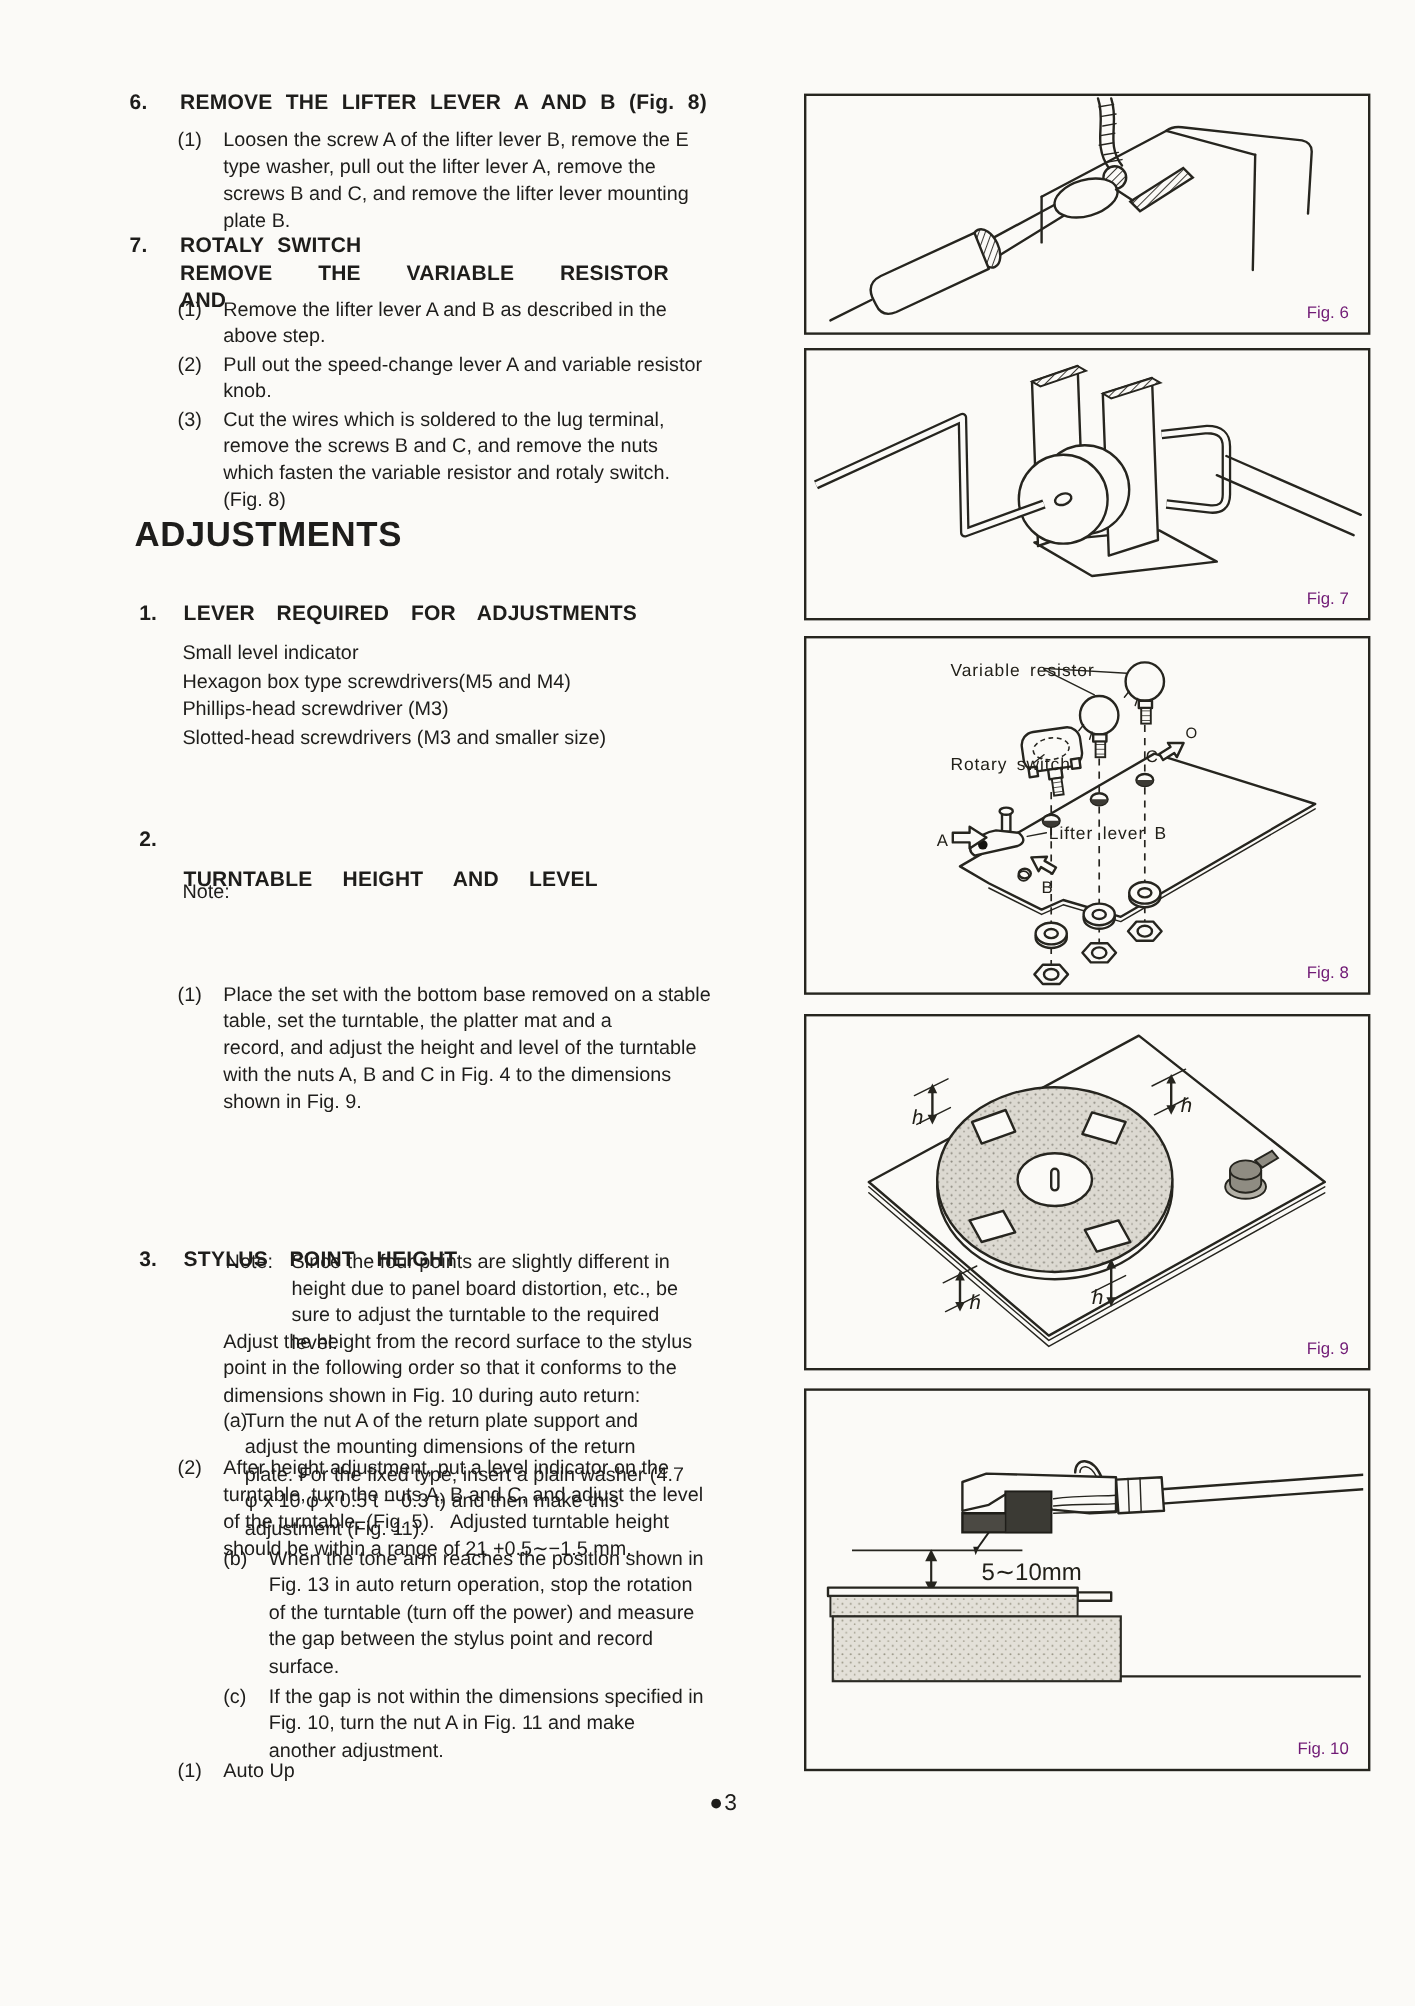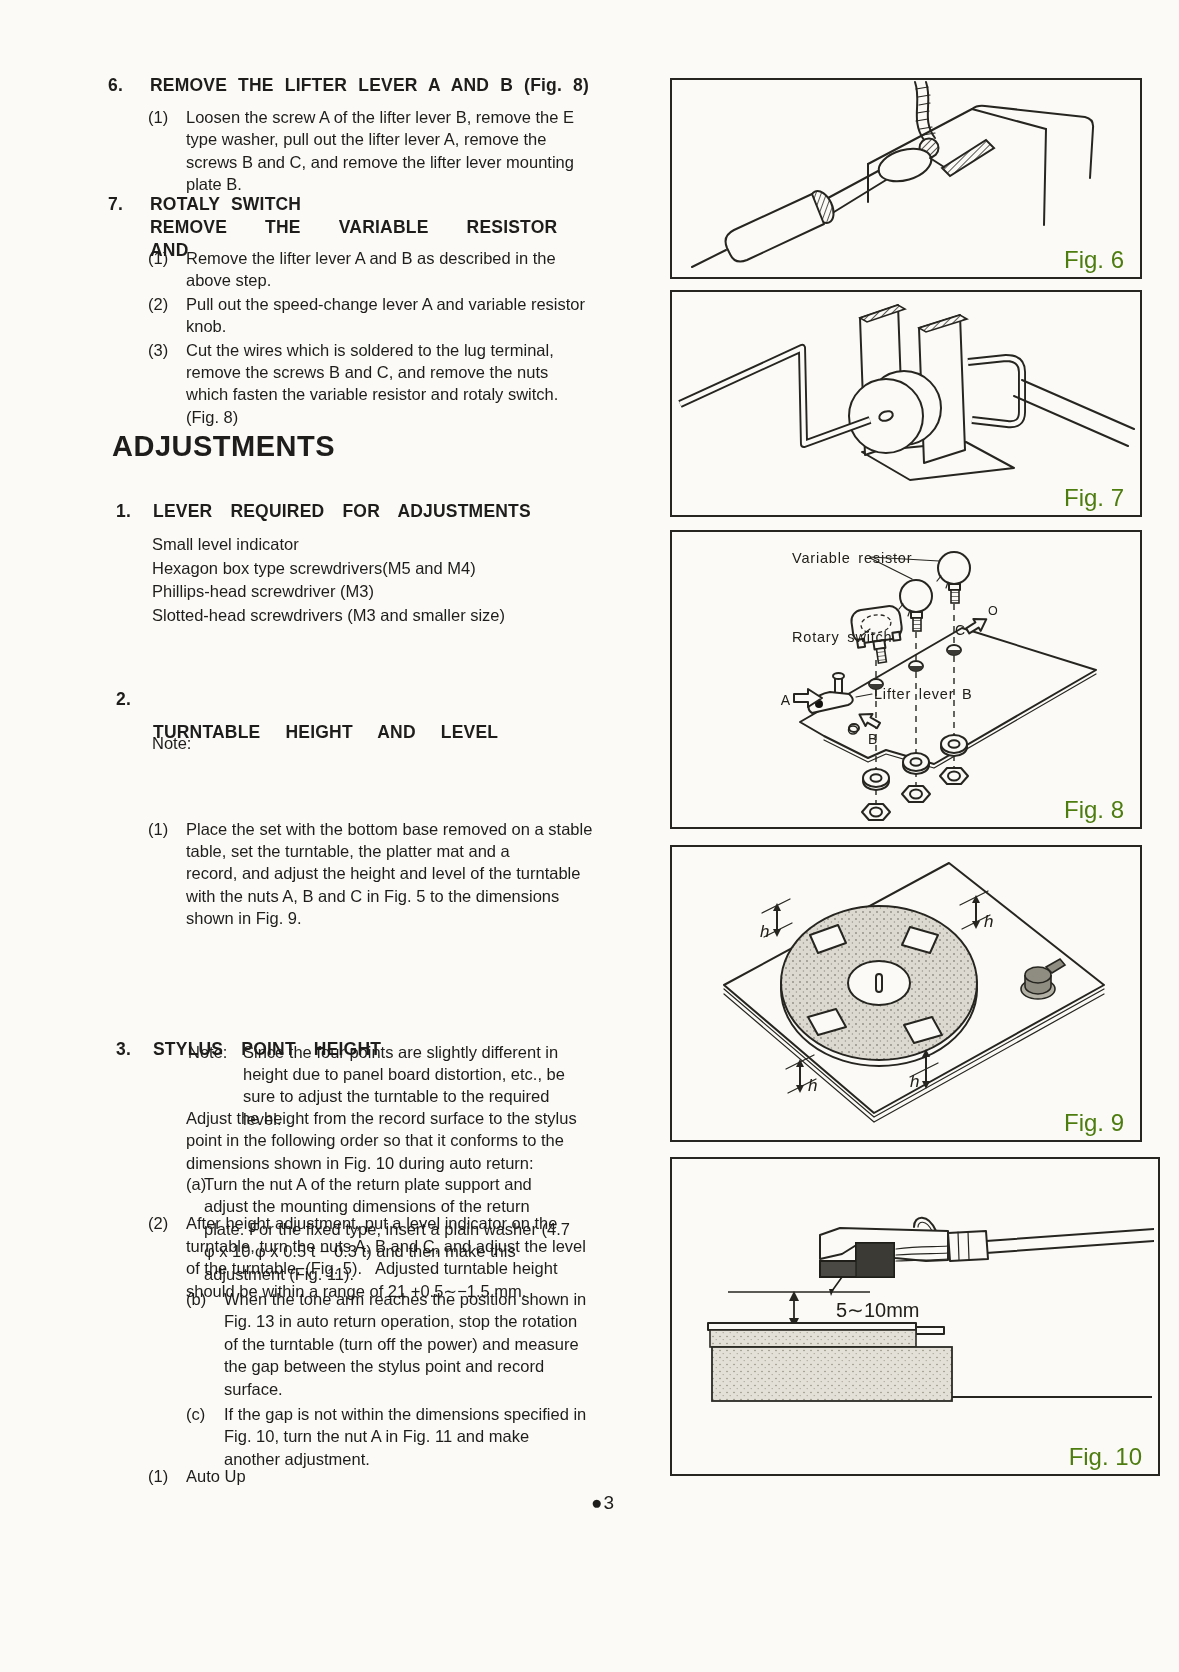--- a/index.html
+++ b/index.html
@@ -16,21 +16,21 @@
   .sech.small .num{width:37px;}
   
   .item{position:relative;}
   .item .lab{position:absolute;left:0;top:0;}
   .item .itxt{margin-left:38px;white-space:pre-line;}
   .pre{white-space:pre-line;}
   .big-title{font-weight:bold;font-size:29px;letter-spacing:.5px;line-height:36px;}
   .notewrap{position:relative;}
   .notewrap .nlab{position:absolute;left:0;top:0;font-weight:normal;}
   .figbox{position:absolute;border:2px solid #26251f;background:transparent;}
-  .figcap{position:absolute;right:16px;bottom:6px;font-size:24px;color:#4d7c0f;}
+  .figcap{position:absolute;right:16px;bottom:6px;font-size:14px;color:#701a75;}
   .pagenum{font-size:19px;letter-spacing:1px;}
   svg{display:block;}
   svg text{font-family:"Liberation Sans","DejaVu Sans",sans-serif;fill:#222019;}
   .lnk{stroke:#26251f;fill:none;stroke-width:2;stroke-linecap:round;stroke-linejoin:round;}
   .thin{stroke:#26251f;fill:none;stroke-width:1.2;stroke-linecap:round;}
   .wfill{fill:#fbfaf7;stroke:#26251f;stroke-width:2;stroke-linejoin:round;}
   .dash{stroke:#26251f;fill:none;stroke-width:1.4;stroke-dasharray:6 5;}
   .figlabel{font-size:14.5px;letter-spacing:.8px;word-spacing:3px;}
 </style>
 </head>
@@ -98,21 +98,21 @@
 <div class="abs sech small" style="left:116px;top:688px;width:505px;">
   <span class="num">2.</span>
   <span style="word-spacing:20px;margin-top:33px;">TURNTABLE HEIGHT AND LEVEL</span>
 </div>
 
 <div class="abs item" style="left:148px;top:728px;width:468px;">
   <span class="lab">(1)</span>
   <div class="itxt">Place the set with the bottom base removed on a stable
 table, set the turntable, the platter mat and a
 record, and adjust the height and level of the turntable
-with the nuts A, B and C in Fig. 5 to the dimensions
+with the nuts A, B and C in Fig. 4 to the dimensions
 shown in Fig. 9.</div>
 </div>
 
 <div class="abs notewrap" style="left:188px;top:839px;width:428px;">
   <span class="nlab">Note:</span>
   <div class="pre" style="margin-left:55px;width:373px;">Since the four points are slightly different in
 height due to panel board distortion, etc., be
 sure to adjust the turntable to the required
 level.</div>
 </div>
@@ -379,21 +379,21 @@
     <g>
       <ellipse cx="366" cy="142" rx="17" ry="10" fill="#b3b0a6" stroke="#26251f" stroke-width="1.6"></ellipse>
       <path d="M353,128 l0,11 a13,8 0 0 0 26,0 l0,-11" fill="#8f8c82" stroke="#26251f" stroke-width="1.6"></path>
       <ellipse cx="366" cy="128" rx="13" ry="8" fill="#8f8c82" stroke="#26251f" stroke-width="1.6"></ellipse>
       <polygon points="374,120 388,112 393,118 380,126" fill="#8f8c82" stroke="#26251f" stroke-width="1.6"></polygon>
     </g>
   </svg>
   <div class="figcap">Fig. 9</div>
 </div>
 
-<div class="figbox" style="left:670px;top:1157px;width:468px;height:315px;padding-left:18px;">
+<div class="figbox" style="left:670px;top:1157px;width:468px;height:315px;">
   <svg width="464" height="311" viewBox="0 0 464 311">
     <defs>
       <pattern id="f10d" width="7" height="7" patternUnits="userSpaceOnUse">
         <rect width="7" height="7" fill="#e3e0d8"></rect>
         <circle cx="2" cy="2.5" r="0.8" fill="#93907f"></circle>
         <circle cx="5.2" cy="5.6" r="0.7" fill="#a3a090"></circle>
       </pattern>
     </defs>
     <g>
       <path class="lnk" d="M296,82 L464,70 M296,94 L464,82"></path>

